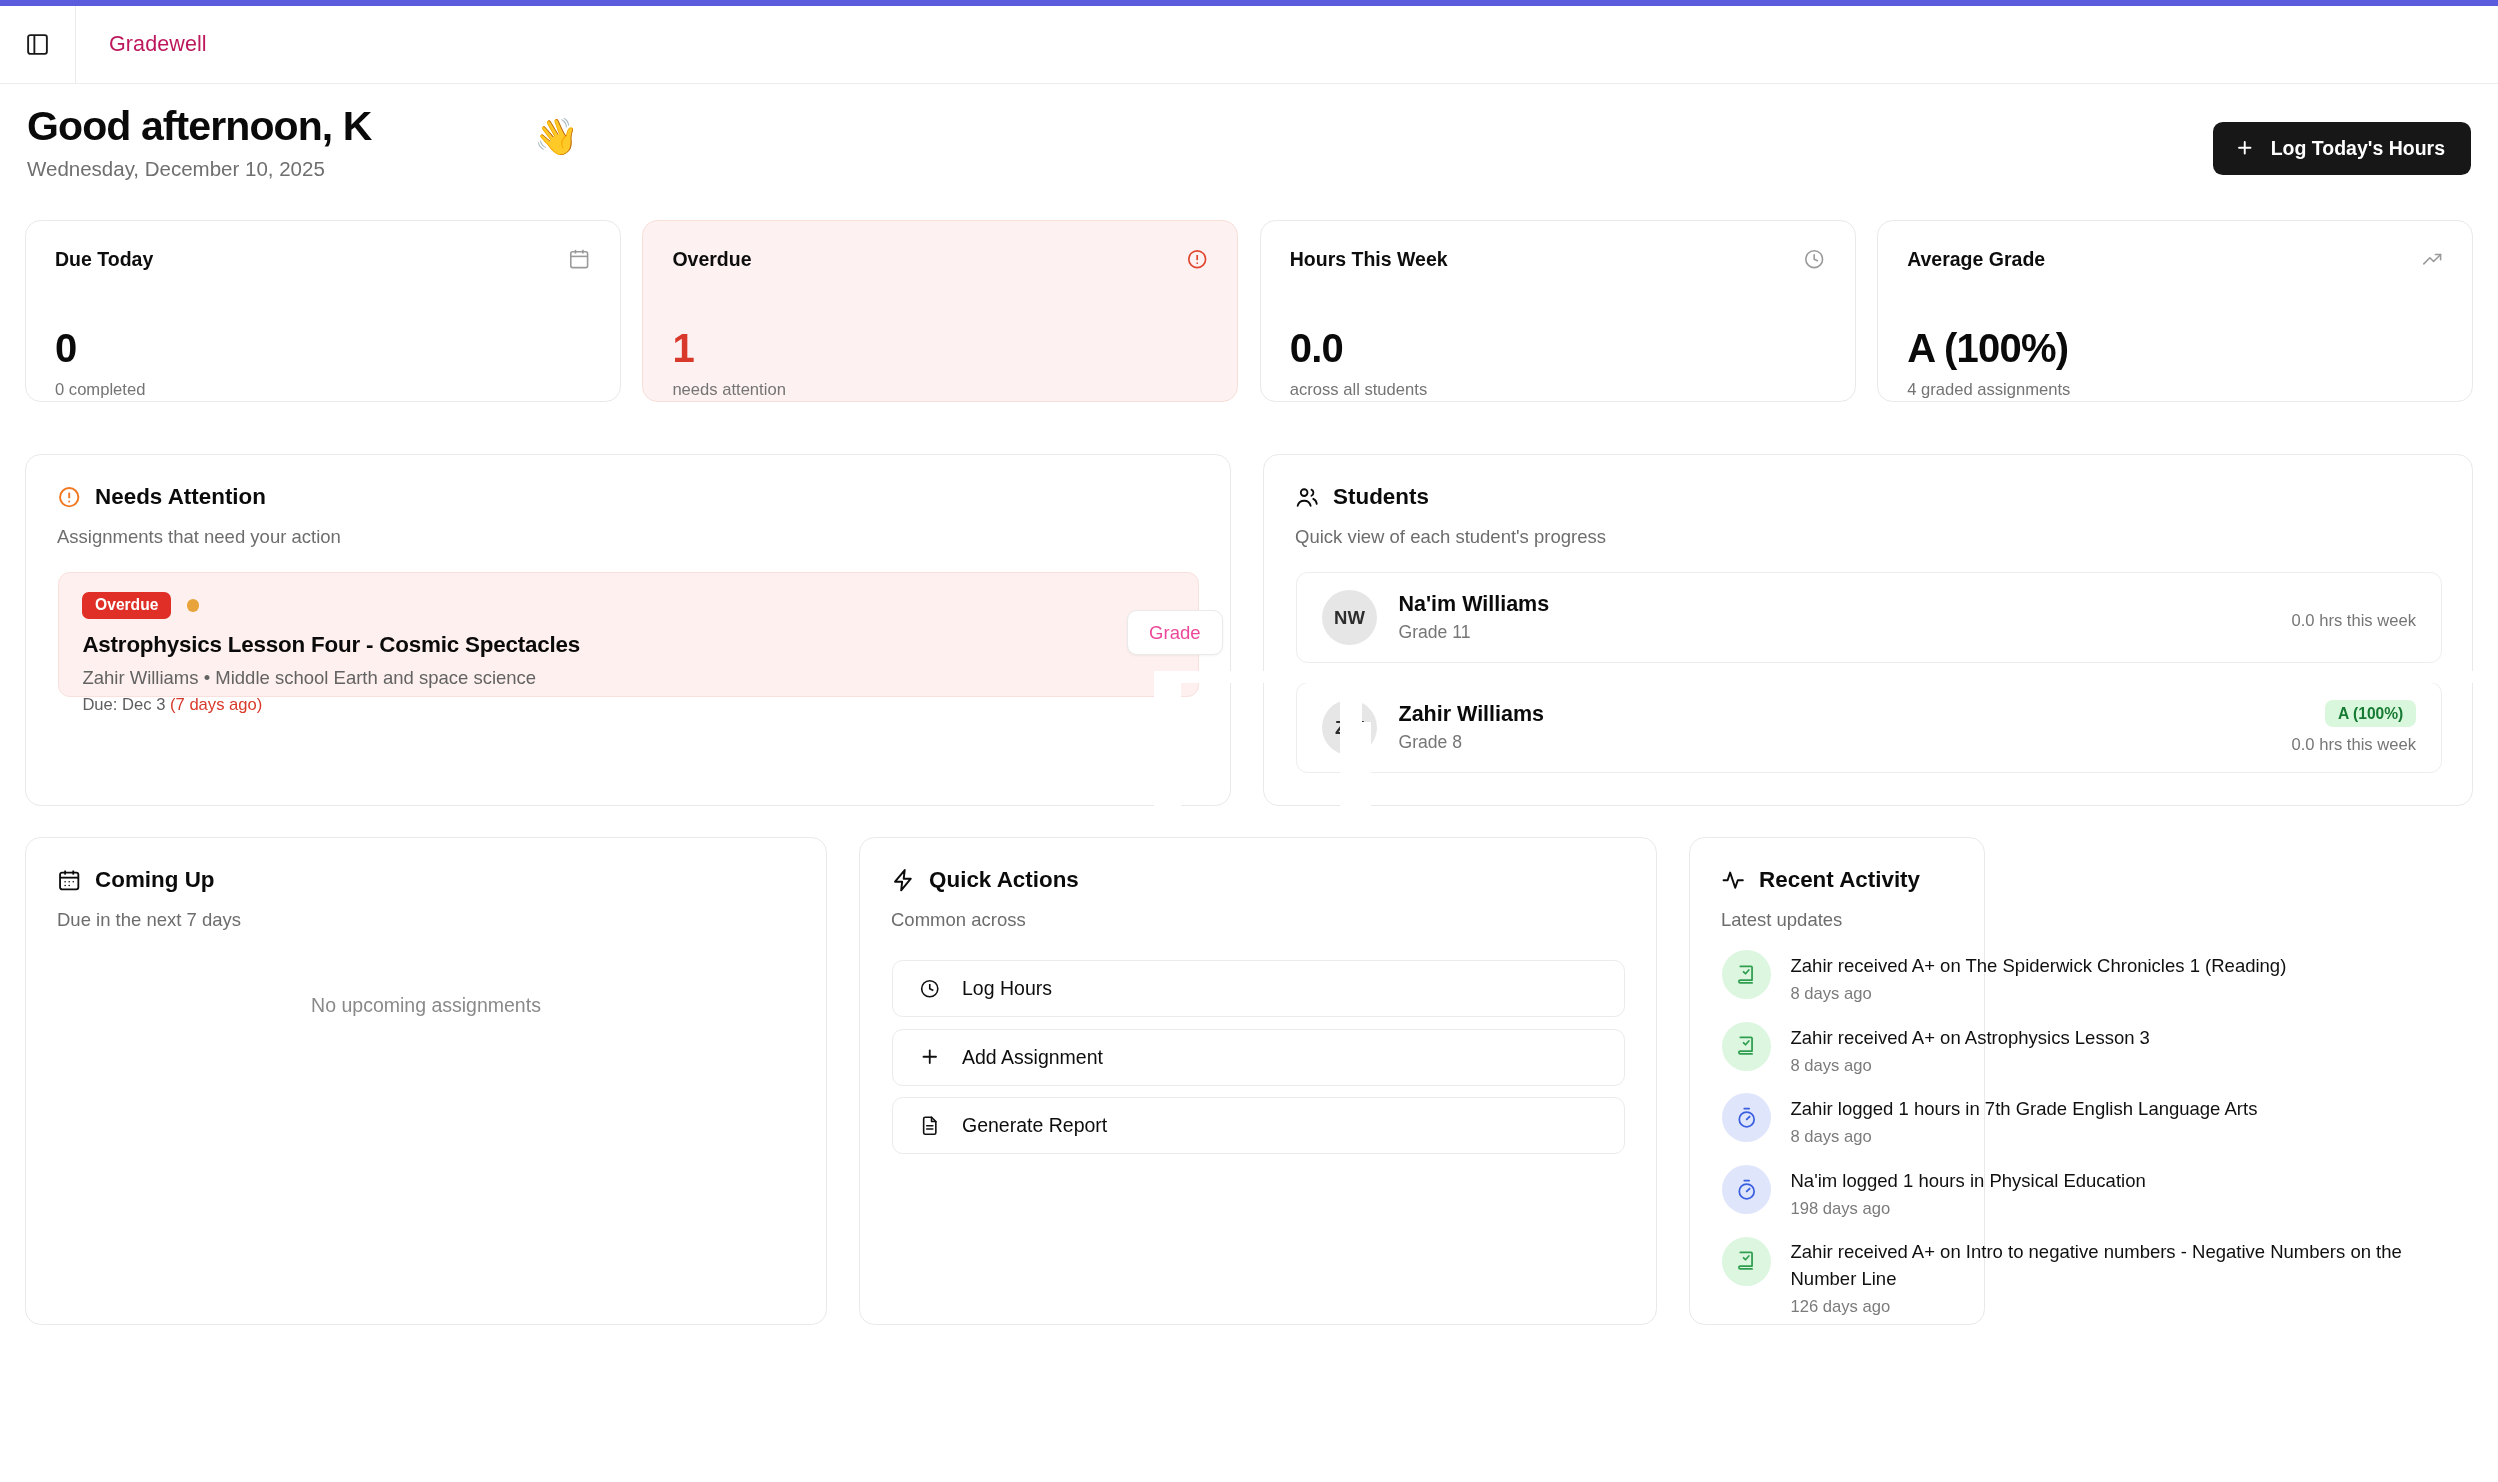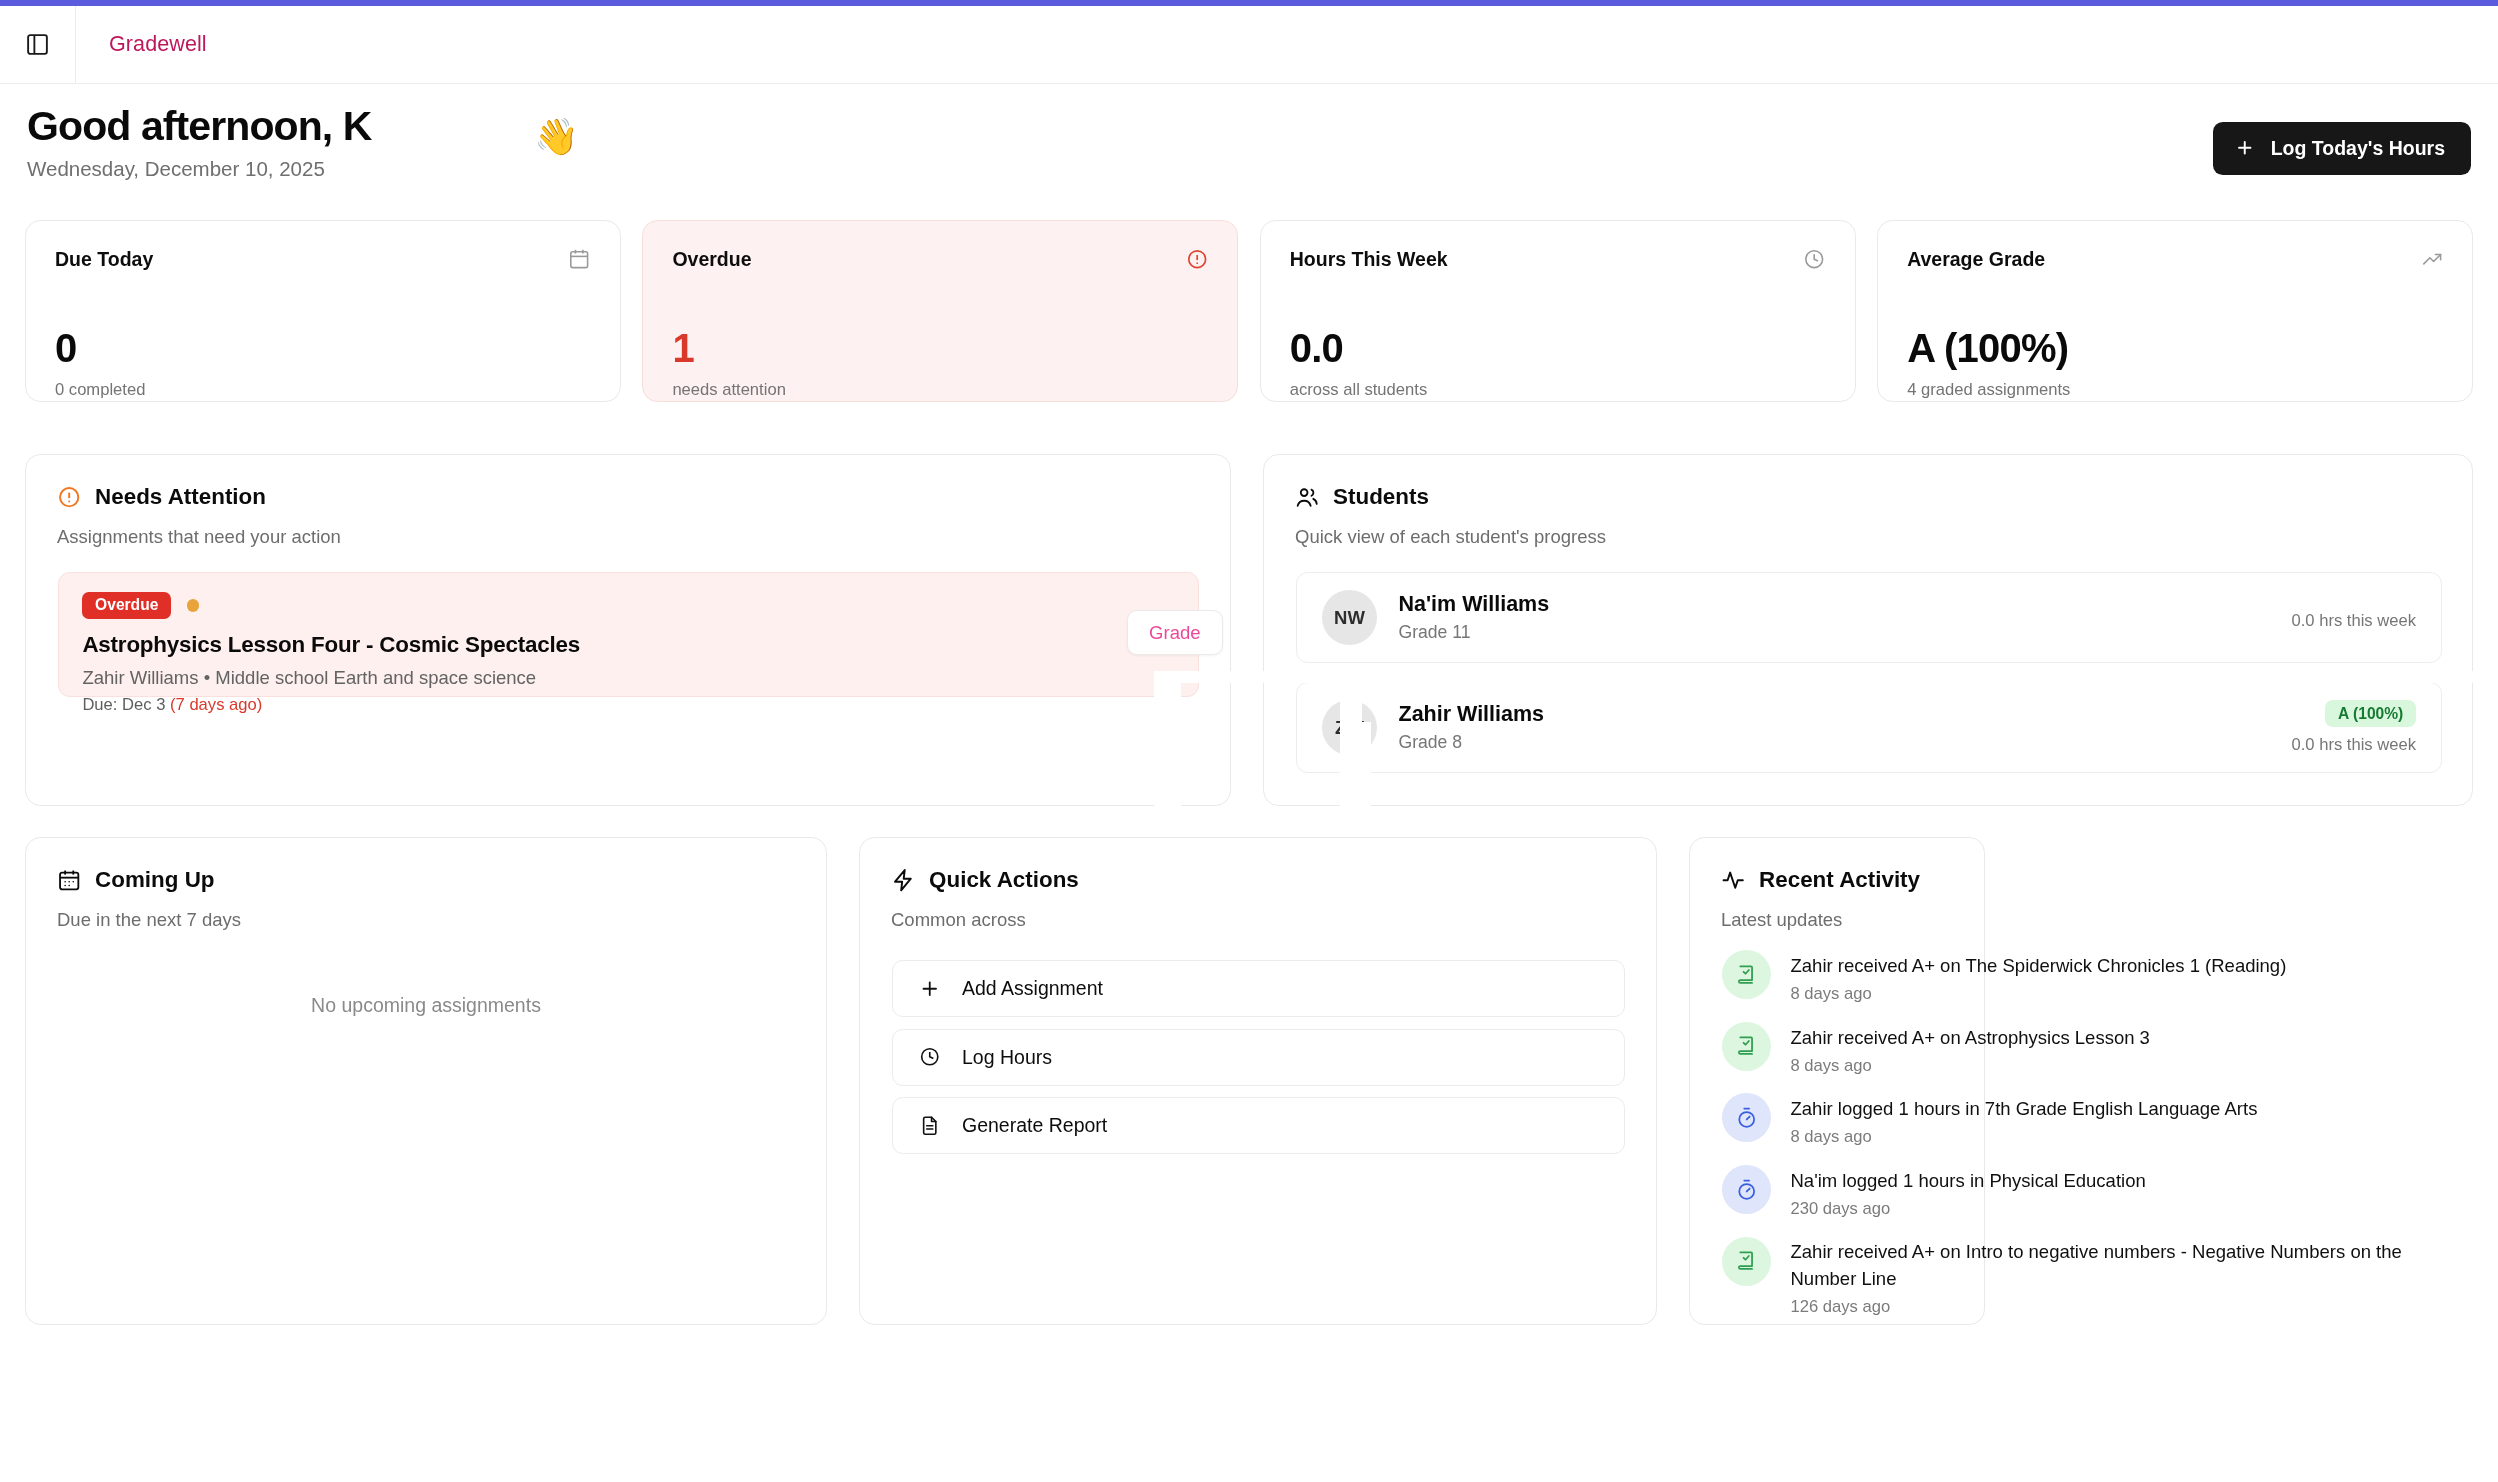--- a/index.html
+++ b/index.html
@@ -487,36 +487,36 @@
           </svg>
         </span>
         <span>Quick Actions</span>
       </div>
       <div class="panel-sub">Common across</div>
     </div>
 
     <div class="action-list">
       <button class="action-btn">
         <span>
+          <svg class="ico" width="21.5" height="21.5" viewBox="0 0 24 24" fill="none" stroke="#111111" stroke-width="1.8">
+            <circle cx="12" cy="12" r="9"></circle>
+              <polyline points="12,6.6 12,12 16,14"></polyline>
+          </svg>
+        </span>
+        <span>Log Hours</span>
+      </button>
+
+      <button class="action-btn">
+        <span>
           <svg class="ico" width="21.5" height="21.5" viewBox="0 0 24 24" fill="none" stroke="#111111" stroke-width="2" stroke-linecap="round">
             <line x1="12" y1="5" x2="12" y2="19"></line>
               <line x1="5" y1="12" x2="19" y2="12"></line>
           </svg>
         </span>
         <span>Add Assignment</span>
-      </button>
-
-      <button class="action-btn">
-        <span>
-          <svg class="ico" width="21.5" height="21.5" viewBox="0 0 24 24" fill="none" stroke="#111111" stroke-width="1.8">
-            <circle cx="12" cy="12" r="9"></circle>
-              <polyline points="12,6.6 12,12 16,14"></polyline>
-          </svg>
-        </span>
-        <span>Log Hours</span>
       </button>
 
       <button class="action-btn">
         <span>
           <svg class="ico" width="21.5" height="21.5" viewBox="0 0 24 24" fill="none" stroke="#111111" stroke-width="1.8" stroke-linecap="round" stroke-linejoin="round">
             <path d="M14 2.5H7a1.8 1.8 0 0 0-1.8 1.8v15.4A1.8 1.8 0 0 0 7 21.5h10a1.8 1.8 0 0 0 1.8-1.8V7.3z"></path>
             <polyline points="14,2.5 14,7.3 18.8,7.3"></polyline>
             <line x1="8.6" y1="12" x2="15.4" y2="12"></line>
             <line x1="8.6" y1="15.6" x2="15.4" y2="15.6"></line>
           </svg>
@@ -584,21 +584,21 @@
       <div class="activity-item">
         <div class="act-icon blue">
           <svg class="ico" width="23.4" height="23.4" viewBox="0 0 24 24" fill="none" stroke="currentColor" stroke-width="1.8" stroke-linecap="round" stroke-linejoin="round">
             <line x1="9.5" y1="2.6" x2="14.5" y2="2.6"></line>
             <circle cx="12" cy="13.8" r="7.6"></circle>
             <line x1="12" y1="13.8" x2="15" y2="10.8"></line>
           </svg>
         </div>
         <div class="act-text">
           <div class="act-title">Na'im logged 1 hours in Physical Education</div>
-          <div class="act-time">230 days ago</div>
+          <div class="act-time">198 days ago</div>
         </div>
       </div>
 
       <div class="activity-item">
         <div class="act-icon green">
           <svg class="ico" width="23.4" height="23.4" viewBox="0 0 24 24" fill="none" stroke="currentColor" stroke-width="1.8" stroke-linecap="round" stroke-linejoin="round">
             <path d="M5.5 3.5h11a1 1 0 0 1 1 1v13h-12a1.2 1.2 0 0 0 0 3h12"></path>
             <polyline points="8.8,9 10.8,11 14.2,7.2"></polyline>
           </svg>
         </div>

